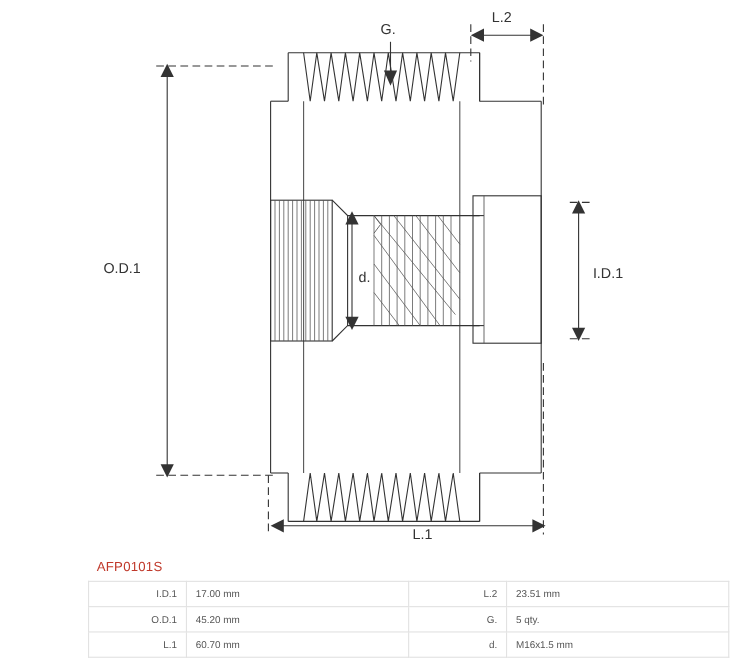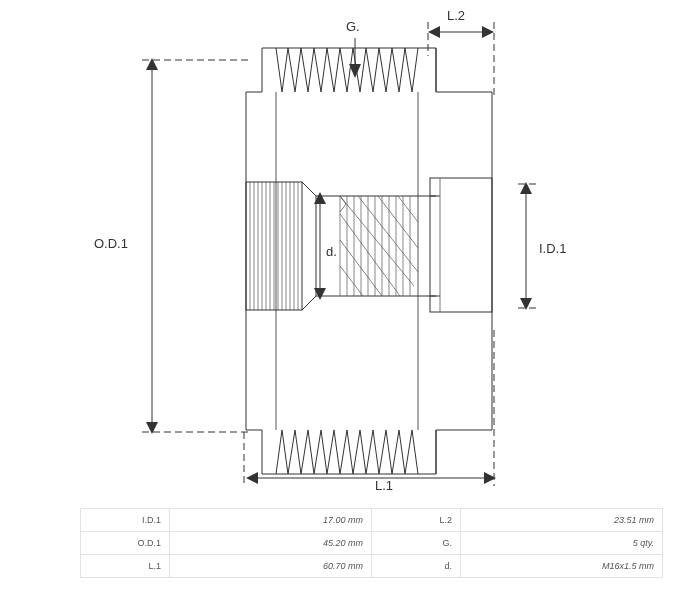--- a/index.html
+++ b/index.html
@@ -53,24 +53,22 @@
     vertical-align: middle;
     background: #ffffff;
   }
   td.label {
     text-align: right;
     width: 72px;
     background: #fafafa;
     color: #555555;
   }
   td.value {
-    text-align: right;
     width: 185px;
     color: #555555;
-    font-style: italic;
   }
   .dim-text {
     font-size: 13px;
     fill: #333333;
     font-family: "Liberation Sans", sans-serif;
   }
 </style>
 </head>
 <body>
 
@@ -203,20 +201,21 @@
 
     <text class="dim-text" x="94" y="248">O.D.1</text>
     <text class="dim-text" x="539" y="253">I.D.1</text>
     <text class="dim-text" x="375" y="490">L.1</text>
     <text class="dim-text" x="447" y="20">L.2</text>
     <text class="dim-text" x="326" y="256">d.</text>
     <text class="dim-text" x="346" y="31">G.</text>
   </svg>
 
   <div class="spec-area">
+    <div class="part-code">AFP0101S</div>
     <table class="specs">
       <tbody>
         <tr>
           <td class="label">I.D.1</td>
           <td class="value">17.00 mm</td>
           <td class="label">L.2</td>
           <td class="value">23.51 mm</td>
         </tr>
         <tr>
           <td class="label">O.D.1</td>

